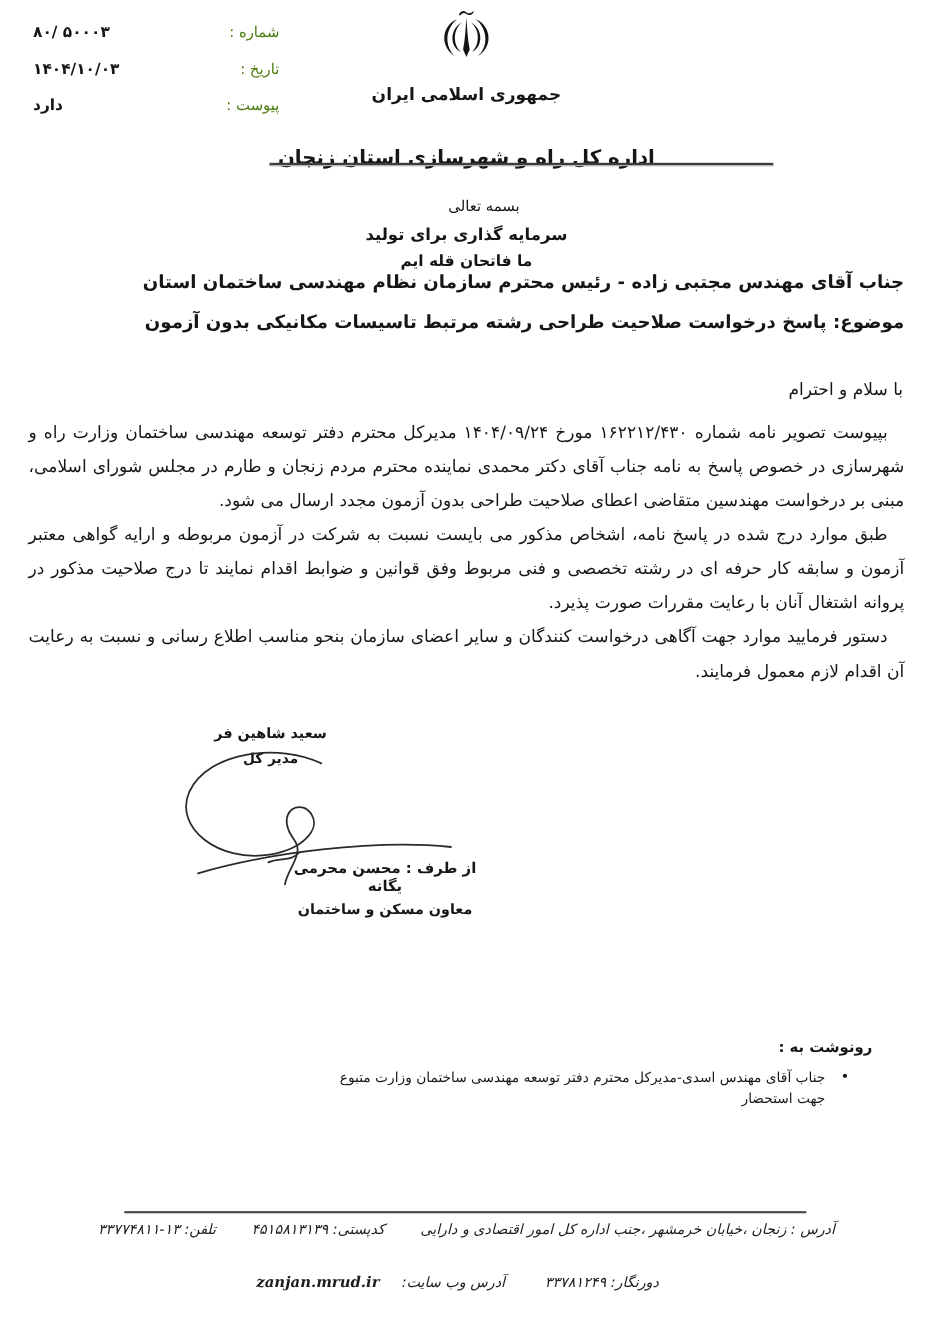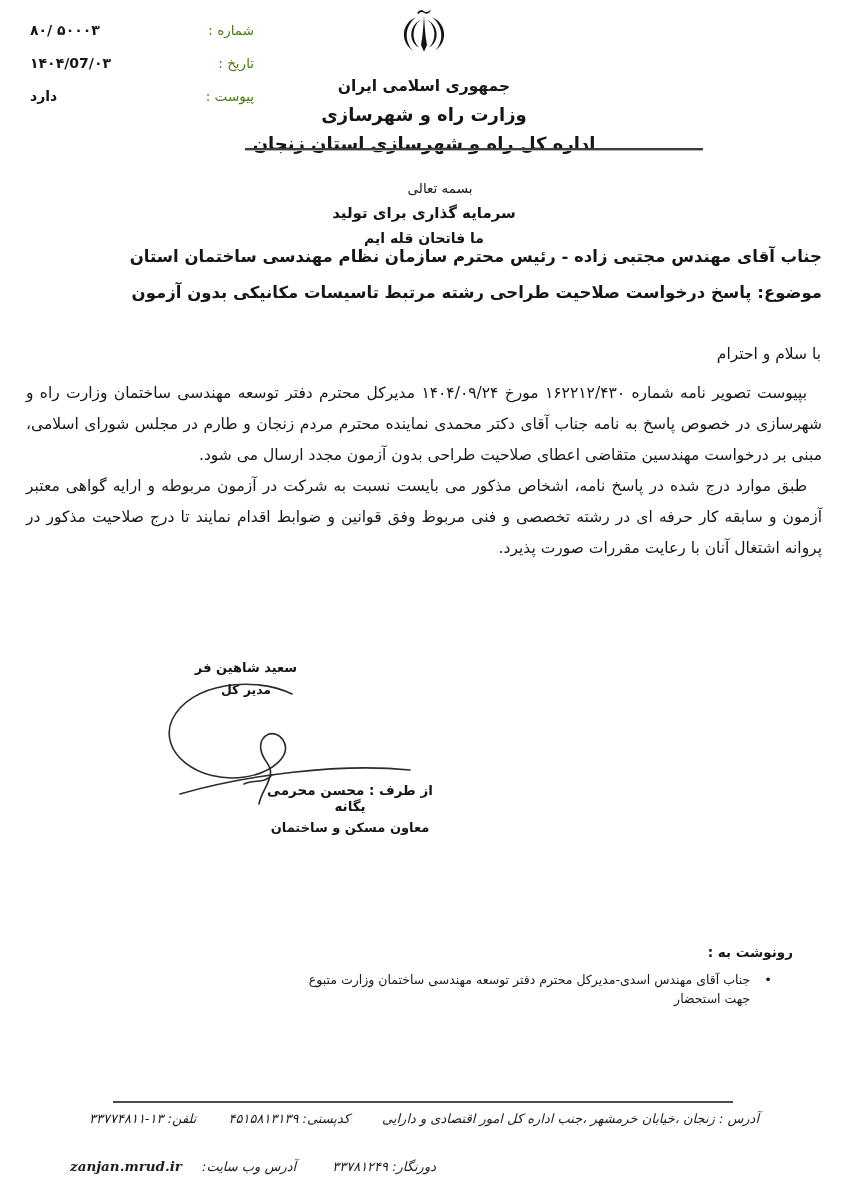--- a/index.html
+++ b/index.html
@@ -44,38 +44,38 @@
   .sig-behalf .b1{font-weight:bold;font-size:13.5px;}
   .sig-behalf .b2{font-weight:bold;font-size:13px;margin-top:6px;}
   
   .cc-label{right:55px;top:944px;font-weight:bold;font-size:13.5px;}
   .cc-item{right:76px;top:970px;max-width:480px;display:flex;gap:14px;align-items:flex-start;font-size:12.5px;line-height:19px;}
   .cc-bullet{font-size:13px;line-height:19px;}
   
   .foot-rule{left:113px;top:1101px;width:620px;height:2px;background:#4a4a4a;}
   .foot-line1{top:1111px;left:70px;right:70px;text-align:center;font-size:13px;font-style:italic;color:#1d1d1d;}
   .foot-line1 .seg{margin-left:14px;margin-right:14px;}
-  .foot-line2{top:1158px;left:70px;right:70px;text-align:left;font-size:13px;font-style:italic;color:#1d1d1d;}
+  .foot-line2{top:1158px;left:70px;right:70px;text-align:center;font-size:13px;font-style:italic;color:#1d1d1d;}
   .foot-line2 .seg{margin-left:16px;margin-right:16px;}
   .site-url{direction:ltr;unicode-bidi:embed;font-weight:bold;font-family:"DejaVu Serif",serif;font-style:italic;font-size:13.5px;}
   .emblem{left:0;right:0;top:6px;text-align:center;}
 </style>
 </head>
 <body>
 
 <div class="page">
 
   <div class="abs meta">
     <div class="meta-row">
       <span class="lbl">شماره :</span>
       <span class="val">۵۰۰۰۳ /۸۰</span>
     </div>
     <div class="meta-row">
       <span class="lbl">تاریخ :</span>
-      <span class="val">۱۴۰۴/07/۰۳</span>
+      <span class="val">۱۴۰۴/۱۰/۰۳</span>
     </div>
     <div class="meta-row">
       <span class="lbl">پیوست :</span>
       <span class="val">دارد</span>
     </div>
   </div>
 
   <div class="abs emblem">
     <svg width="46" height="48" viewBox="0 0 60 64" aria-hidden="true">
       <g fill="#141414" stroke="none">
@@ -88,35 +88,35 @@
           <path d="M25,19 C14,27 13,45 23,55 C9,48 10,26 25,19 Z"></path>
 
           <path d="M19,15 C4,27 3,48 16,60 C-3,48 0,23 19,15 Z"></path>
         </g>
         <use href="#cres" transform="translate(60,0) scale(-1,1)"></use>
       </g>
     </svg>
   </div>
 
   <div class="abs center-line org-country">جمهوری اسلامی ایران</div>
-  <div class="abs center-line org-ministry">وزارت راه و شهرسازی</div>
   <div class="abs center-line org-dept">اداره کل راه و شهرسازی استان زنجان</div>
   <div class="abs head-rule"></div>
 
   <div class="abs center-line besmele">بسمه تعالی</div>
   <div class="abs center-line slogan1">سرمایه گذاری برای تولید</div>
   <div class="abs center-line slogan2">ما فاتحان قله ایم</div>
 
   <div class="abs recipient">جناب آقای مهندس مجتبی زاده - رئیس محترم سازمان نظام مهندسی ساختمان استان</div>
   <div class="abs subject">موضوع: پاسخ درخواست صلاحیت طراحی رشته مرتبط تاسیسات مکانیکی بدون آزمون</div>
 
   <div class="abs salutation">با سلام و احترام</div>
   <div class="abs body-text">
     <p>بپیوست تصویر نامه شماره ۱۶۲۲۱۲/۴۳۰ مورخ ۱۴۰۴/۰۹/۲۴ مدیرکل محترم دفتر توسعه مهندسی ساختمان وزارت راه و شهرسازی در خصوص پاسخ به نامه جناب آقای دکتر محمدی نماینده محترم مردم زنجان و طارم در مجلس شورای اسلامی، مبنی بر درخواست مهندسین متقاضی اعطای صلاحیت طراحی بدون آزمون مجدد ارسال می شود.</p>
     <p>طبق موارد درج شده در پاسخ نامه، اشخاص مذکور می بایست نسبت به شرکت در آزمون مربوطه و ارایه گواهی معتبر آزمون و سابقه کار حرفه ای در رشته تخصصی و فنی مربوط وفق قوانین و ضوابط اقدام نمایند تا درج صلاحیت مذکور در پروانه اشتغال آنان با رعایت مقررات صورت پذیرد.</p>
+    <p>دستور فرمایید موارد جهت آگاهی درخواست کنندگان و سایر اعضای سازمان بنحو مناسب اطلاع رسانی و نسبت به رعایت آن اقدام لازم معمول فرمایند.</p>
   </div>
 
   <div class="abs sig-name-block">
     <div class="sig-name">سعید شاهین فر</div>
     <div class="sig-title">مدیر کل</div>
   </div>
 
   <div class="abs sig-svg">
     <svg width="255" height="132" viewBox="0 0 255 132" aria-hidden="true">
       <g fill="none" stroke="#2a2a2a" stroke-width="1.6" stroke-linecap="round">

